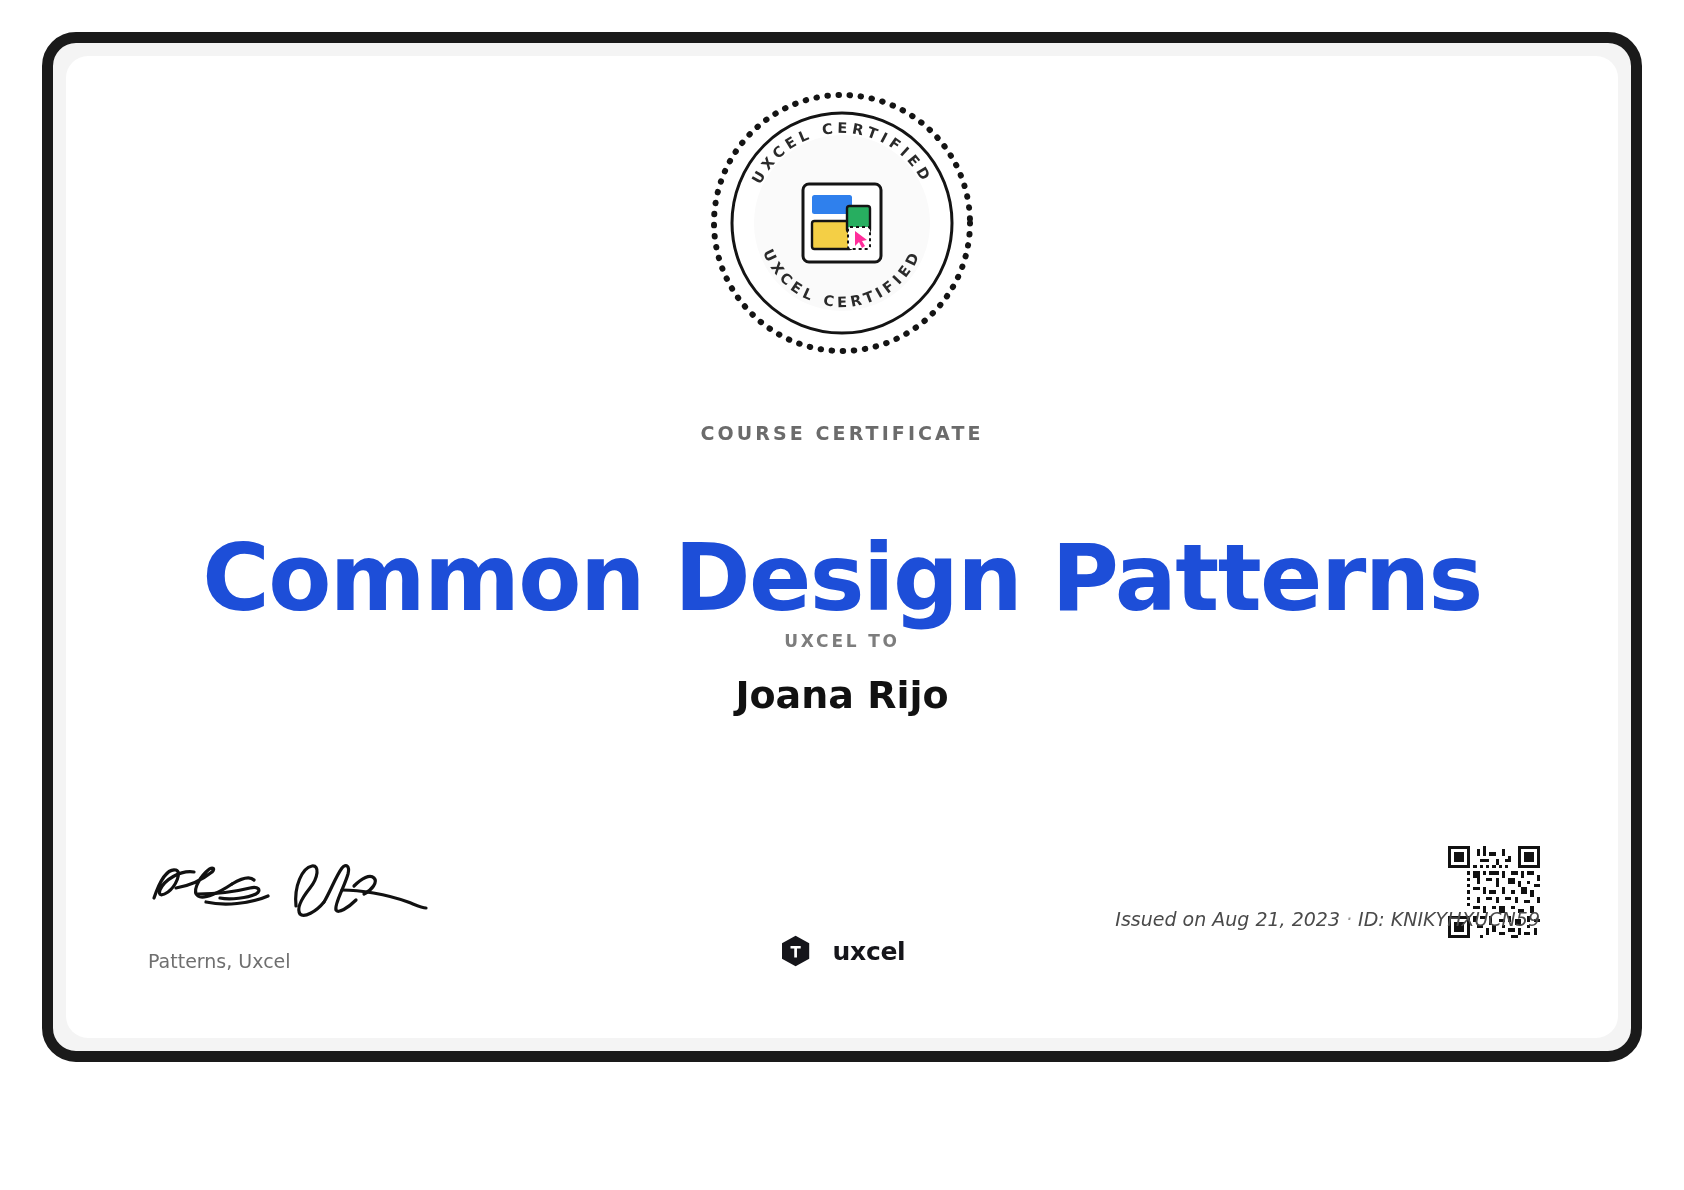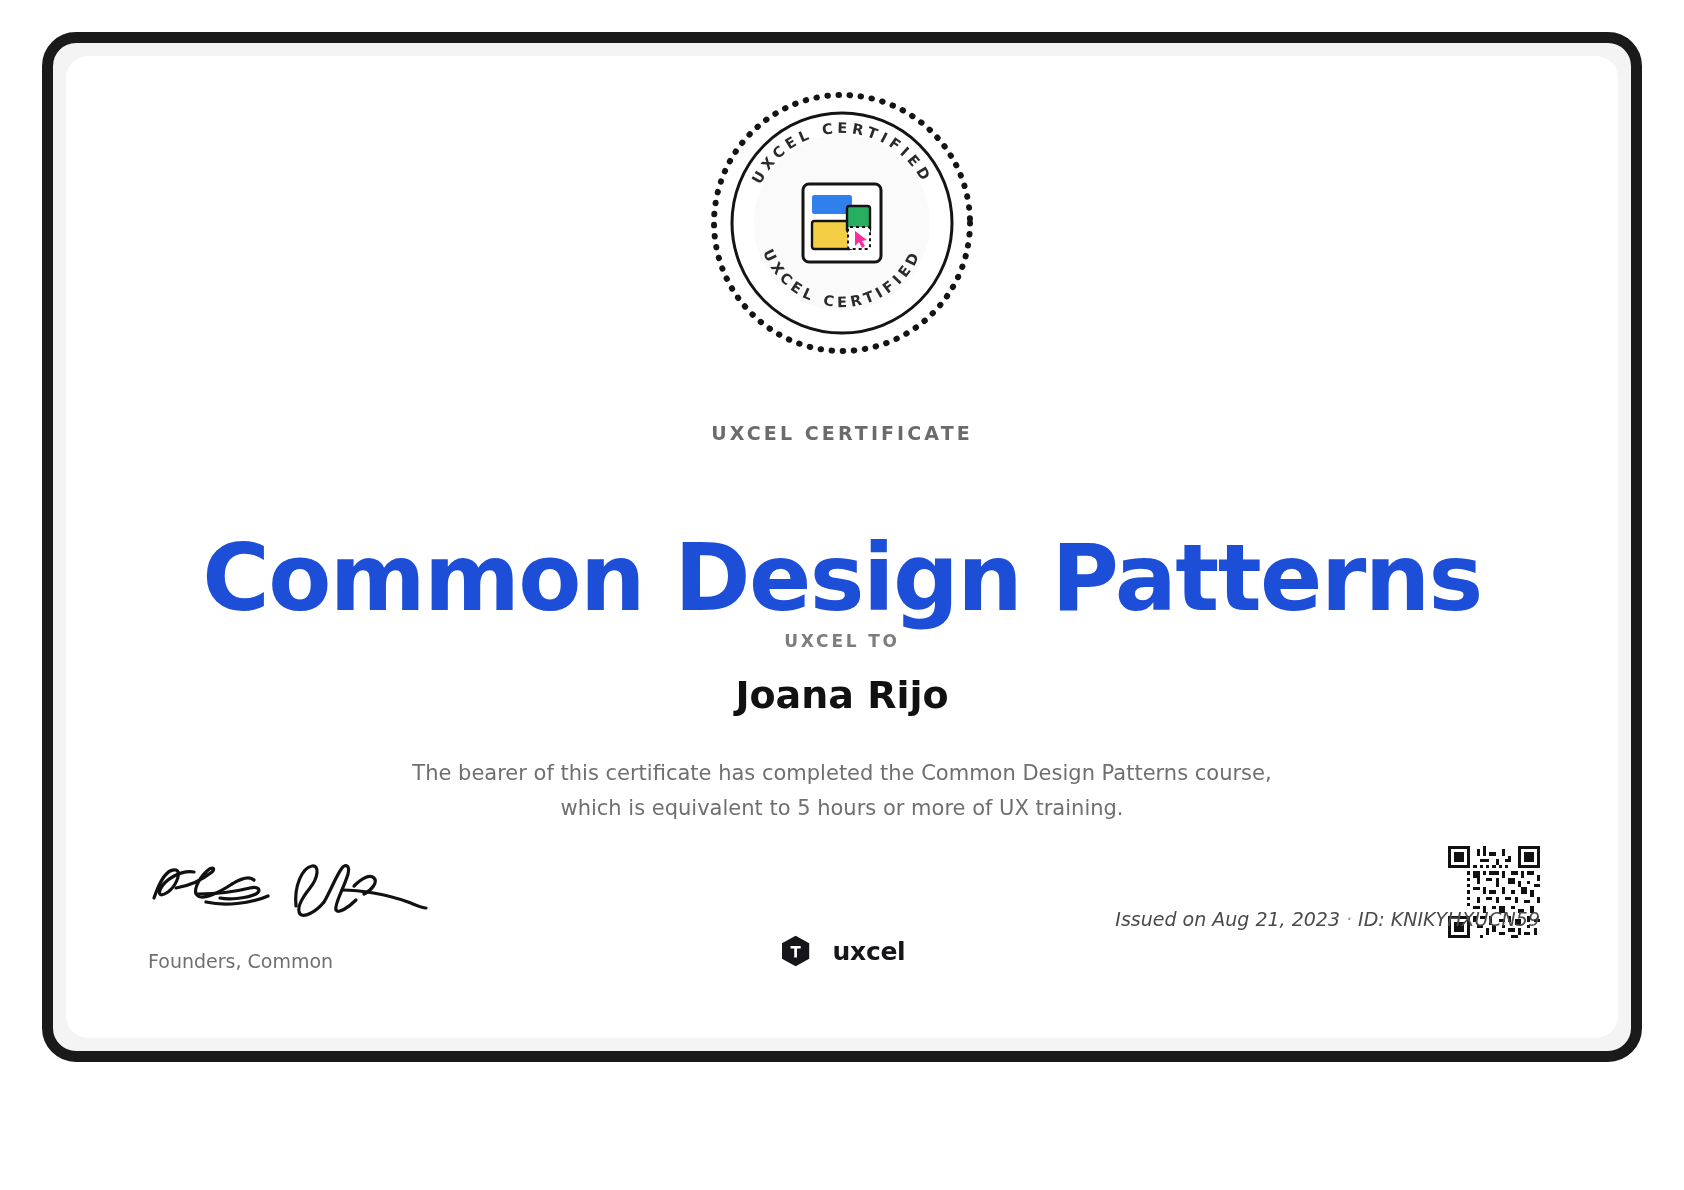--- a/index.html
+++ b/index.html
@@ -202,49 +202,48 @@
             <rect x="0" y="0" width="78" height="78" rx="6" fill="#ffffff" stroke="#141414" stroke-width="3"></rect>
             <rect x="9" y="11" width="40" height="19" rx="2.5" fill="#2f80ed"></rect>
             <rect x="9" y="37" width="40" height="28" rx="2.5" fill="#f4cf45" stroke="#141414" stroke-width="2.4"></rect>
             <rect x="44" y="22" width="23" height="26" rx="2.5" fill="#27ae60" stroke="#141414" stroke-width="2.4"></rect>
             <rect x="45" y="43" width="22" height="22" rx="2" fill="#ffffff" stroke="#141414" stroke-width="2" stroke-dasharray="3 3"></rect>
             <path d="M52 47 L52 62 L56 58 L59 64 L62 62 L59 57 L64 56 Z" fill="#ff2d9b"></path>
           </g>
         </svg>
       </div>
 
-      <div class="kicker">UXCEL CERTIFICATE</div>
+      <div class="kicker">COURSE CERTIFICATE</div>
 
       <h1 class="title">Common Design Patterns</h1>
 
       <div class="issued-to-label">UXCEL TO</div>
 
       <div class="recipient">Joana Rijo</div>
 
-      <div class="description">The bearer of this certificate has completed the Common Design Patterns course, which is equivalent to 5 hours or more of UX training.</div>
 
       <div class="signature">
         <svg width="290" height="80" viewBox="0 0 290 80" xmlns="http://www.w3.org/2000/svg" aria-hidden="true">
           <g fill="none" stroke="#111111" stroke-width="3.2" stroke-linecap="round" stroke-linejoin="round">
             <path d="M8 52 C14 34, 22 22, 30 24 C36 26, 30 40, 22 46 C16 50, 12 50, 14 44 C18 34, 34 24, 48 26"></path>
             <path d="M30 42 C42 40, 56 34, 66 26 C70 22, 66 20, 60 26 C52 34, 46 46, 52 50 C58 54, 74 46, 86 38"></path>
             <path d="M52 48 C68 48, 88 46, 104 42 C112 40, 116 44, 110 48 C102 52, 84 54, 74 52"></path>
             <path d="M86 38 C96 32, 104 30, 108 34"></path>
             <path d="M60 56 C78 60, 104 58, 122 50"></path>
           </g>
           <g fill="none" stroke="#111111" stroke-width="3.2" stroke-linecap="round" stroke-linejoin="round">
             <path d="M150 60 C148 40, 156 22, 166 20 C174 19, 172 32, 164 42 C156 52, 150 62, 154 68 C158 72, 170 66, 178 56"></path>
             <path d="M178 56 C184 46, 190 30, 196 22 C200 17, 204 20, 202 28 C198 42, 188 58, 190 64 C192 68, 202 62, 210 54"></path>
             <path d="M196 44 C214 44, 240 48, 262 56 C272 60, 276 62, 280 62"></path>
             <path d="M208 40 C216 32, 224 28, 228 32 C232 36, 226 44, 218 48"></path>
           </g>
         </svg>
       </div>
 
-      <div class="founders">Founders, Common</div>
+      <div class="founders">Patterns, Uxcel</div>
 
       <div class="brand">
         <svg class="brand-mark" viewBox="0 0 40 40" xmlns="http://www.w3.org/2000/svg" aria-hidden="true">
           <path d="M20 2 L36 11 L36 29 L20 38 L4 29 L4 11 Z" fill="#15151a"></path>
           <path d="M14 14 h12 v3.2 h-4.4 v10.4 h-3.2 V17.2 H14 Z" fill="#ffffff"></path>
         </svg>
         <span class="brand-name">uxcel</span>
       </div>
 
       <div class="qr">

